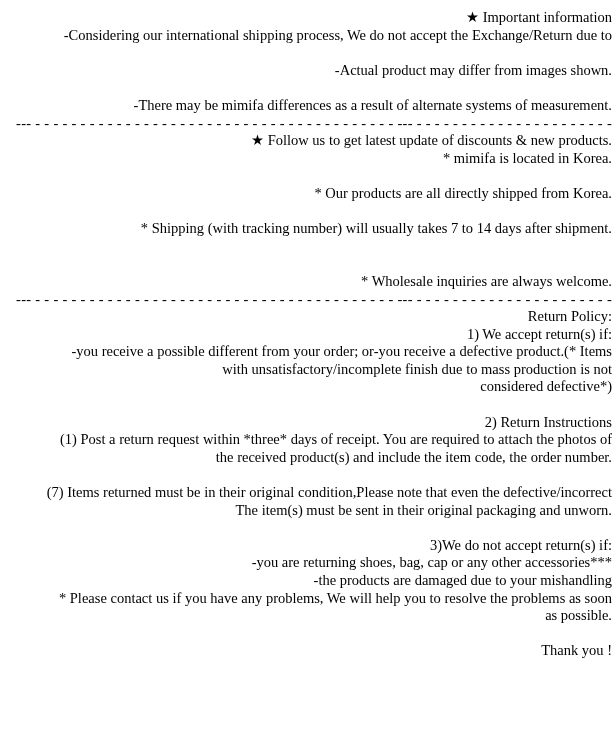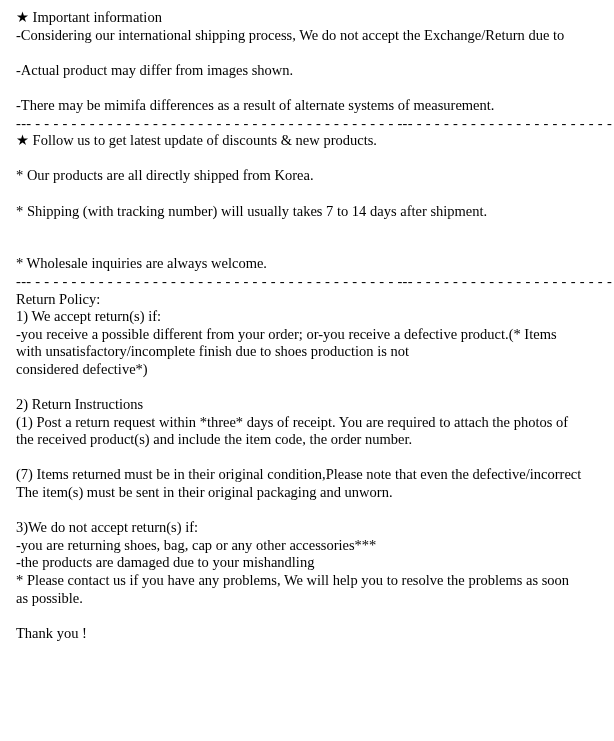--- a/index.html
+++ b/index.html
@@ -20,56 +20,57 @@
   }
   .line {
     height: 17.6px;
     line-height: 17.6px;
     white-space: pre;
     overflow: hidden;
   }
   .divider {
     letter-spacing: 0.3px;
   }
-  section { display: block; }
+  section { display: block; text-align: right; }
 </style>
 </head>
 <body>
 
 <div class="doc">
 
   <section>
     <div class="line">★ Important information</div>
     <div class="line">-Considering our international shipping process, We do not accept the Exchange/Return due to</div>
     <div class="line"></div>
     <div class="line">-Actual product may differ from images shown.</div>
     <div class="line"></div>
     <div class="line">-There may be mimifa differences as a result of alternate systems of measurement.</div>
   </section>
 
   <div class="line divider">--- - - - - - - - - - - - - - - - - - - - - - - - - - - - - - - - - - - - - - - - - --- - - - - - - - - - - - - - - - - - - - - - - - - - - - - - -</div>
 
   <section>
     <div class="line">★ Follow us to get latest update of discounts &amp; new products.</div>
+    <div class="line">* mimifa is located in Korea.</div>
     <div class="line"></div>
     <div class="line">* Our products are all directly shipped from Korea.</div>
     <div class="line"></div>
     <div class="line">* Shipping (with tracking number) will usually takes 7 to 14 days after shipment.</div>
     <div class="line"></div>
     <div class="line"></div>
     <div class="line">* Wholesale inquiries are always welcome.</div>
   </section>
 
   <div class="line divider">--- - - - - - - - - - - - - - - - - - - - - - - - - - - - - - - - - - - - - - - - - --- - - - - - - - - - - - - - - - - - - - - - - - - - - - - - -</div>
 
   <section>
     <div class="line">Return Policy:</div>
     <div class="line">1) We accept return(s) if:</div>
     <div class="line">-you receive a possible different from your order; or-you receive a defective product.(* Items</div>
-    <div class="line">with unsatisfactory/incomplete finish due to shoes production is not</div>
+    <div class="line">with unsatisfactory/incomplete finish due to mass production is not</div>
     <div class="line">considered defective*)</div>
     <div class="line"></div>
     <div class="line">2) Return Instructions</div>
     <div class="line">(1) Post a return request within *three* days of receipt. You are required to attach the photos of</div>
     <div class="line">the received product(s) and include the item code, the order number.</div>
     <div class="line"></div>
     <div class="line">(7) Items returned must be in their original condition,Please note that even the defective/incorrect</div>
     <div class="line">The item(s) must be sent in their original packaging and unworn.</div>
     <div class="line"></div>
     <div class="line">3)We do not accept return(s) if:</div>

